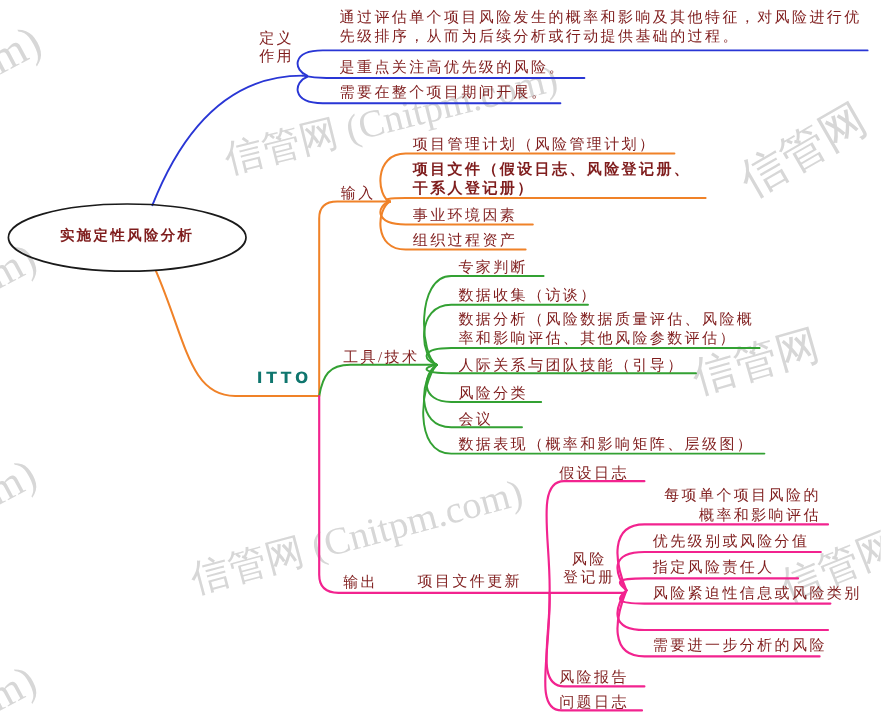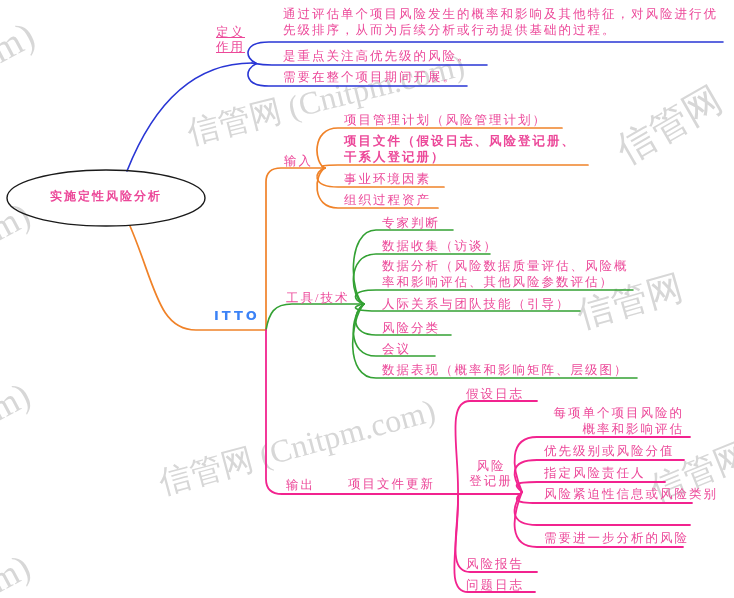--- a/index.html
+++ b/index.html
@@ -20,36 +20,36 @@
   
   #lines{position:absolute;left:0;top:0;z-index:1;}
   #lines path, #lines ellipse{fill:none;stroke-linecap:round;}
   .blue{stroke:#2936d5;stroke-width:1.6;}
   .orange{stroke:#f08228;stroke-width:1.7;}
   .green{stroke:#33a133;stroke-width:1.6;}
   .pink{stroke:#f2238f;stroke-width:1.8;}
   .ellipse{fill:#ffffff;stroke:#1a1a1a;stroke-width:1.4;}
   
   .lbl{position:absolute;z-index:2;font-size:12.5px;line-height:16px;letter-spacing:2px;
-       color:#ec4899;white-space:nowrap;}
+       color:#7f1d1d;white-space:nowrap;}
   .wrap{white-space:normal;}
   .pre{white-space:pre-line;}
   #central-title{left:8px;top:188px;width:196px;text-align:center;font-weight:bold;
                  font-size:12px;letter-spacing:2px;}
-  .def-label{left:216px;top:25px;width:40px;line-height:15px;text-align:left;text-decoration:underline;}
+  .def-label{left:216px;top:25px;width:40px;line-height:15px;text-align:left;}
   .def-i1{left:283px;top:6px;width:444px;}
   .def-i2{left:283px;top:48px;text-align:center;}
   .def-i3{left:283px;top:69px;}
   .in-label{left:284px;top:153px;}
   .in-i1{left:344px;top:112px;}
   .in-i2{left:344px;top:133px;width:238px;font-weight:bold;}
   .in-i3{left:344px;top:171px;}
   .in-i4{left:344px;top:192px;}
   .itto{left:214px;top:308px;font-family:"DejaVu Sans","Liberation Sans",sans-serif;
-        font-weight:bold;font-size:13px;letter-spacing:3px;color:#3b82f6;}
+        font-weight:bold;font-size:13px;letter-spacing:3px;color:#0f766e;}
   .tl-label{left:286px;top:290px;}
   .tl-i1{left:382px;top:215px;}
   .tl-i2{left:382px;top:238px;}
   .tl-i3{left:382px;top:258px;width:252px;}
   .tl-i4{left:382px;top:296px;}
   .tl-i5{left:382px;top:320px;}
   .tl-i6{left:382px;top:341px;}
   .tl-i7{left:382px;top:362px;text-align:right;}
   .out-label{left:286px;top:477px;}
   .upd-label{left:348px;top:476px;}

